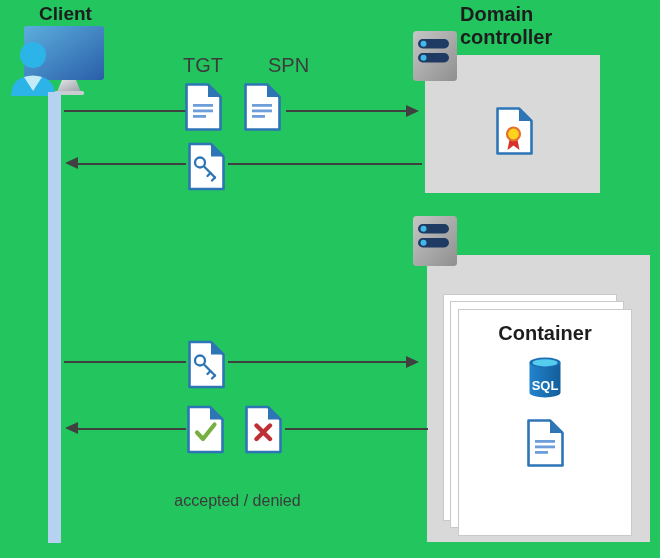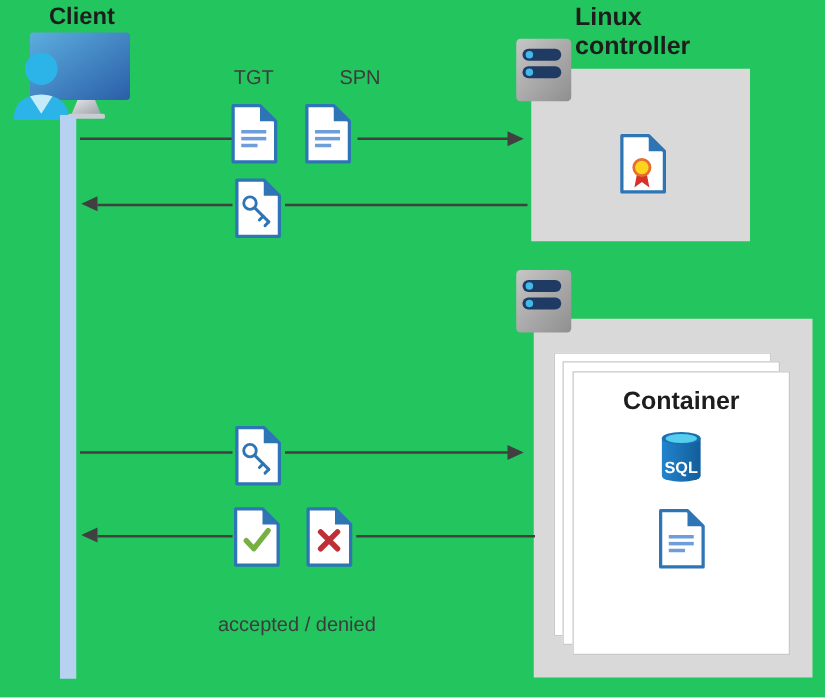--- a/index.html
+++ b/index.html
@@ -2,31 +2,31 @@
 <html style="--band-blue: #b7d2f1; --box-gray: #d9d9d9; --arrow-gray: #404040; --doc-blue: #2e75b6; --doc-text-blue: #6d9eda; --check-green: #76b041; --cross-red: #bf3036; --seal-yellow: #ffd21e; --seal-ring-orange: #e46f2e; --ribbon-red: #d6322a; --sql-body-blue: #1b76bf; --sql-top-cyan: #55cdec; --server-bar-navy: #203b63; --server-dot-cyan: #42b9e9; --card-border: #c9c9c9; --label-dark: #1d1d1d; --label-gray: #3c3c3c;"><head>
 <meta charset="utf-8">
 <style>
   html,body{margin:0;padding:0;background:#fff;}
   .canvas{
     position:relative;width:660px;height:558px;background:#22c55e;
     font-family:"Liberation Sans",sans-serif;overflow:hidden;
   }
   .abs{position:absolute;}
   .bold-label{font-weight:bold;color:var(--label-dark);font-size:20px;line-height:23px;}
-  .gray-label{color:var(--label-gray);font-size:16px;}
+  .gray-label{color:var(--label-gray);font-size:20px;}
   .center{text-align:center;}
   .band{background:var(--band-blue);}
   .gbox{background:var(--box-gray);}
   .line{height:2px;background:var(--arrow-gray);}
   .head-right{width:0;height:0;border-left:13px solid var(--arrow-gray);
     border-top:6px solid transparent;border-bottom:6px solid transparent;}
   .head-left{width:0;height:0;border-right:13px solid var(--arrow-gray);
     border-top:6px solid transparent;border-bottom:6px solid transparent;}
   .card{position:absolute;width:174px;height:227px;background:#fff;
-    border:1.5px solid var(--card-border);box-sizing:border-box;}
+    border:1.5px solid var(--card-border);box-sizing:border-box;margin-top:12px;}
   .doc{display:block;}
   svg{display:block;}
 </style>
 </head>
 <body>
 
 <div class="canvas">
 
   <div class="abs bold-label center" style="left:18px;top:2px;width:95px;font-size:19px;">Client</div>
 
@@ -95,21 +95,21 @@
         <stop offset="0" stop-color="#c6c6c6"></stop>
           <stop offset="1" stop-color="#8f8f8f"></stop>
       </linearGradient>
     </defs>
     <rect x="1" y="1" width="44" height="50" rx="3.5" fill="url(#srv1)"></rect>
     <rect x="6" y="9" width="31" height="9.5" rx="4.75" fill="var(--server-bar-navy)"></rect>
     <rect x="6" y="23" width="31" height="9.5" rx="4.75" fill="var(--server-bar-navy)"></rect>
     <circle cx="11.5" cy="13.75" r="3" fill="var(--server-dot-cyan)"></circle>
     <circle cx="11.5" cy="27.75" r="3" fill="var(--server-dot-cyan)"></circle>
   </svg>
-  <div class="abs bold-label" style="left:460px;top:3px;width:125px;">Linux controller</div>
+  <div class="abs bold-label" style="left:460px;top:3px;width:125px;">Domain controller</div>
 
   <svg class="abs doc" style="left:494px;top:106px;" width="40" height="50" viewBox="0 0 40 50">
     <path d="M3.5 2.5 H25 L37.5 15 V47.5 H3.5 Z" fill="#fff" stroke="var(--doc-blue)" stroke-width="2.6" stroke-linejoin="round"></path>
     <path d="M25 2.5 V15 H37.5 Z" fill="var(--doc-blue)"></path>
     <path d="M16 31 L13.5 44 L19.5 39.5 L25.5 44 L23 31 Z" fill="var(--ribbon-red)"></path>
     <circle cx="19.5" cy="28" r="6.5" fill="var(--seal-yellow)" stroke="var(--seal-ring-orange)" stroke-width="2.2"></circle>
   </svg>
 
   <div class="abs gbox" style="left:427px;top:255px;width:223px;height:287px;"></div>
   <svg class="abs" style="left:412px;top:215px;" width="46" height="52" viewBox="0 0 46 52">

